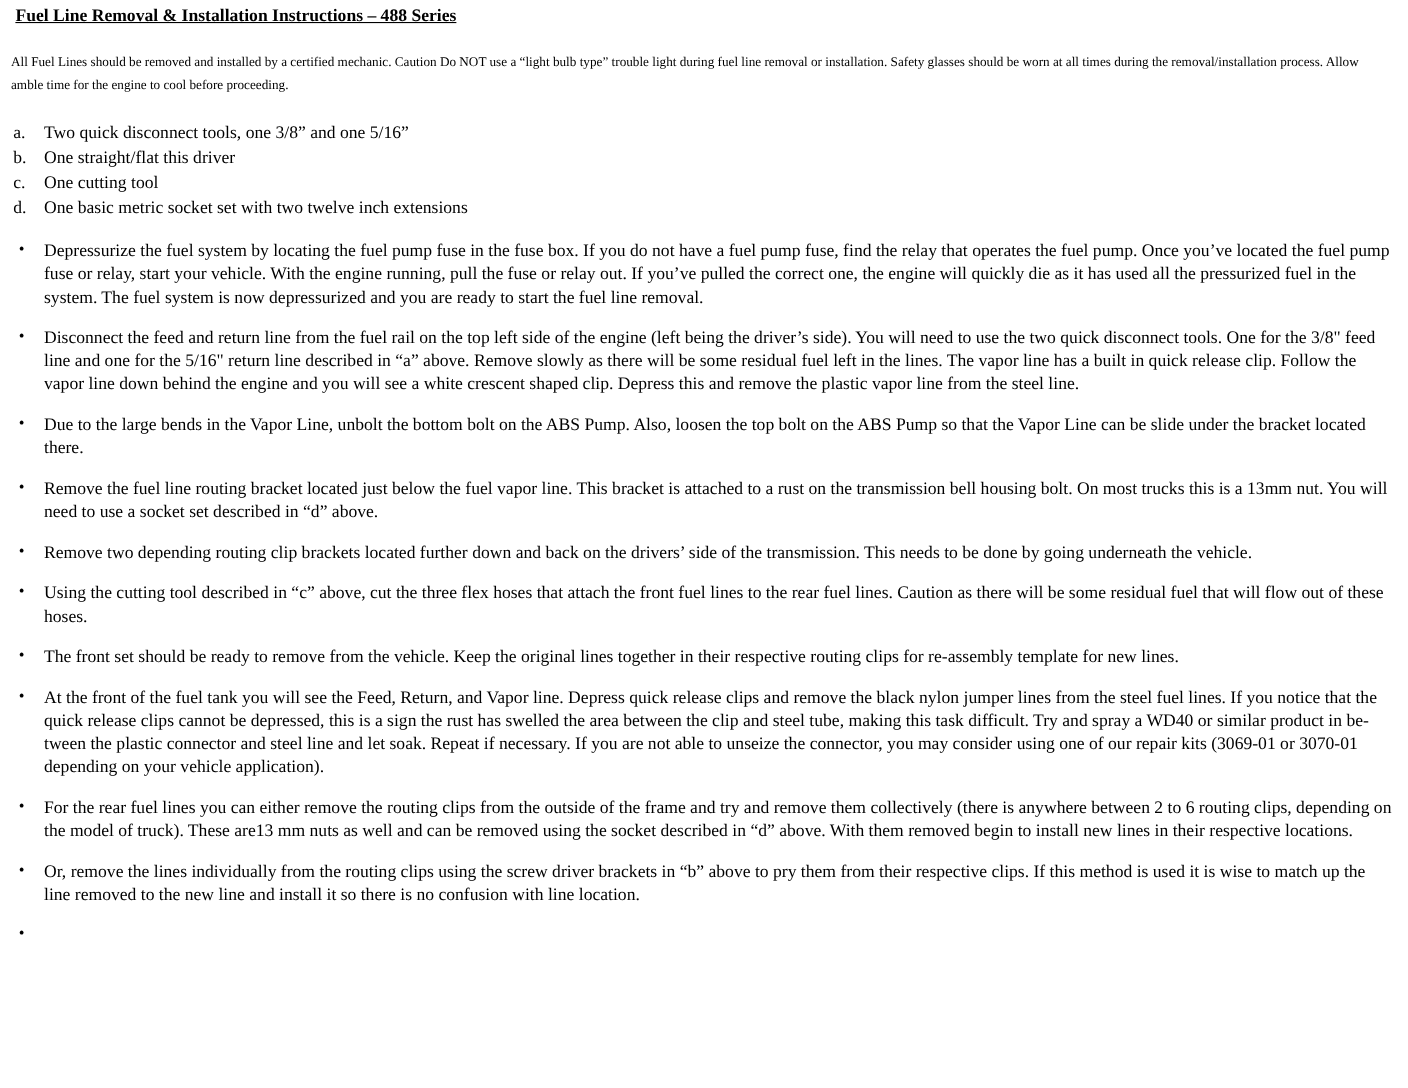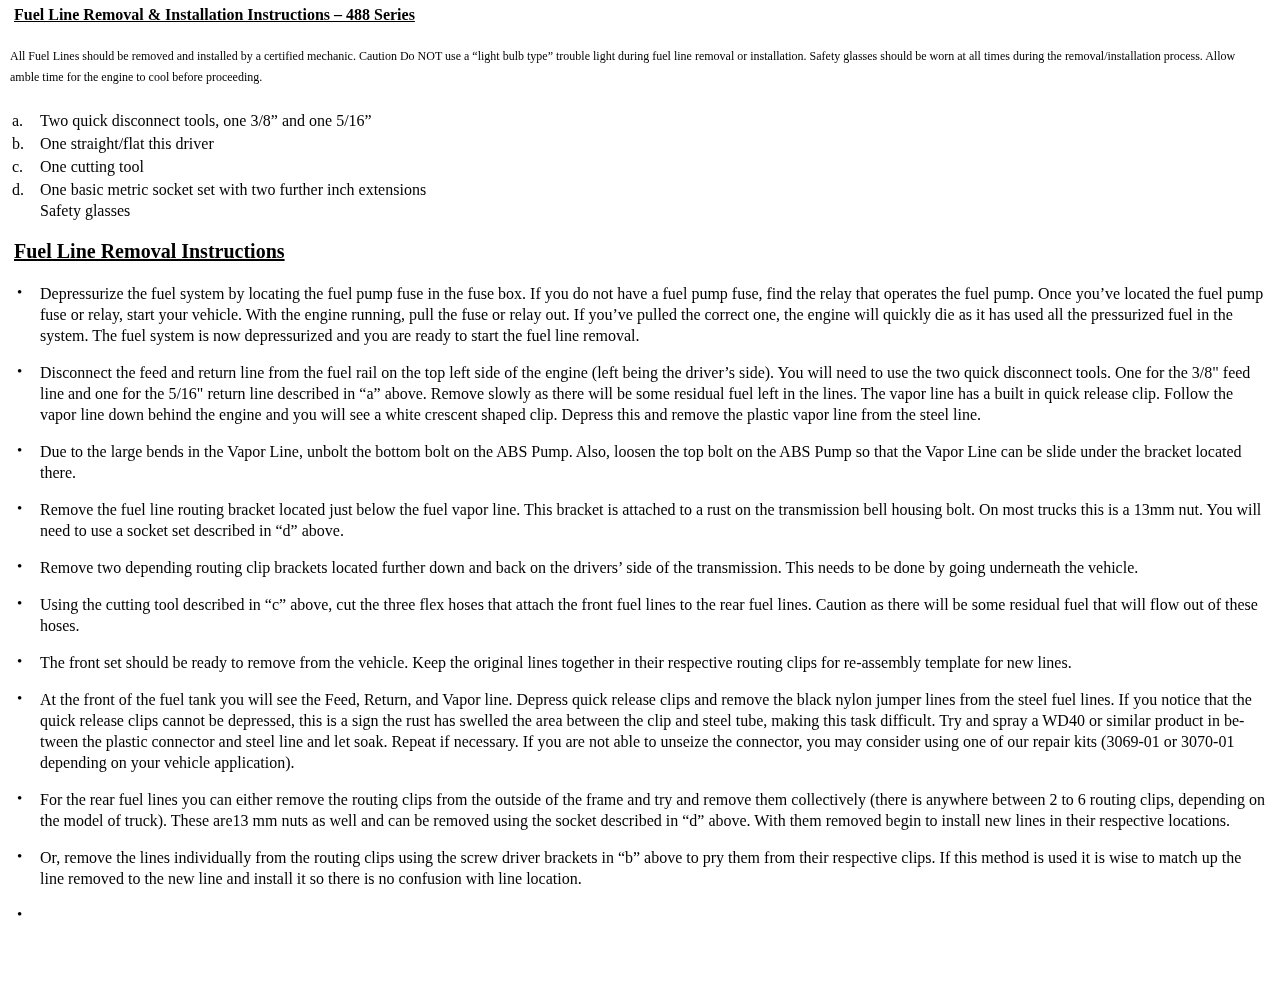--- a/index.html
+++ b/index.html
@@ -91,26 +91,24 @@
     <li>
       <span class="letter">b.</span>
       <span>One straight/flat this driver</span>
     </li>
     <li>
       <span class="letter">c.</span>
       <span>One cutting tool</span>
     </li>
     <li>
       <span class="letter">d.</span>
-      <span>One basic metric socket set with two further inch extensions</span>
-      <div class="tool-note">Safety glasses</div>
+      <span>One basic metric socket set with two twelve inch extensions</span>
     </li>
   </ol>
 
-  <h2 class="section-title">Fuel Line Removal Instructions</h2>
 
   <ul class="bullets">
     <li>
       <span class="dot">•</span>
       <span>Depressurize the fuel system by locating the fuel pump fuse in the fuse box. If you do not have a fuel pump fuse, find the relay that operates the fuel pump. Once you’ve located the fuel pump fuse or relay, start your vehicle. With the engine running, pull the fuse or relay out. If you’ve pulled the correct one, the engine will quickly die as it has used all the pressurized fuel in the system. The fuel system is now depressurized and you are ready to start the fuel line removal.</span>
     </li>
     <li>
       <span class="dot">•</span>
       <span>Disconnect the feed and return line from the fuel rail on the top left side of the engine (left being the driver’s side). You will need to use the two quick disconnect tools. One for the 3/8" feed line and one for the 5/16" return line described in “a” above. Remove slowly as there will be some residual fuel left in the lines. The vapor line has a built in quick release clip. Follow the vapor line down behind the engine and you will see a white crescent shaped clip. Depress this and remove the plastic vapor line from the steel line.</span>
     </li>

